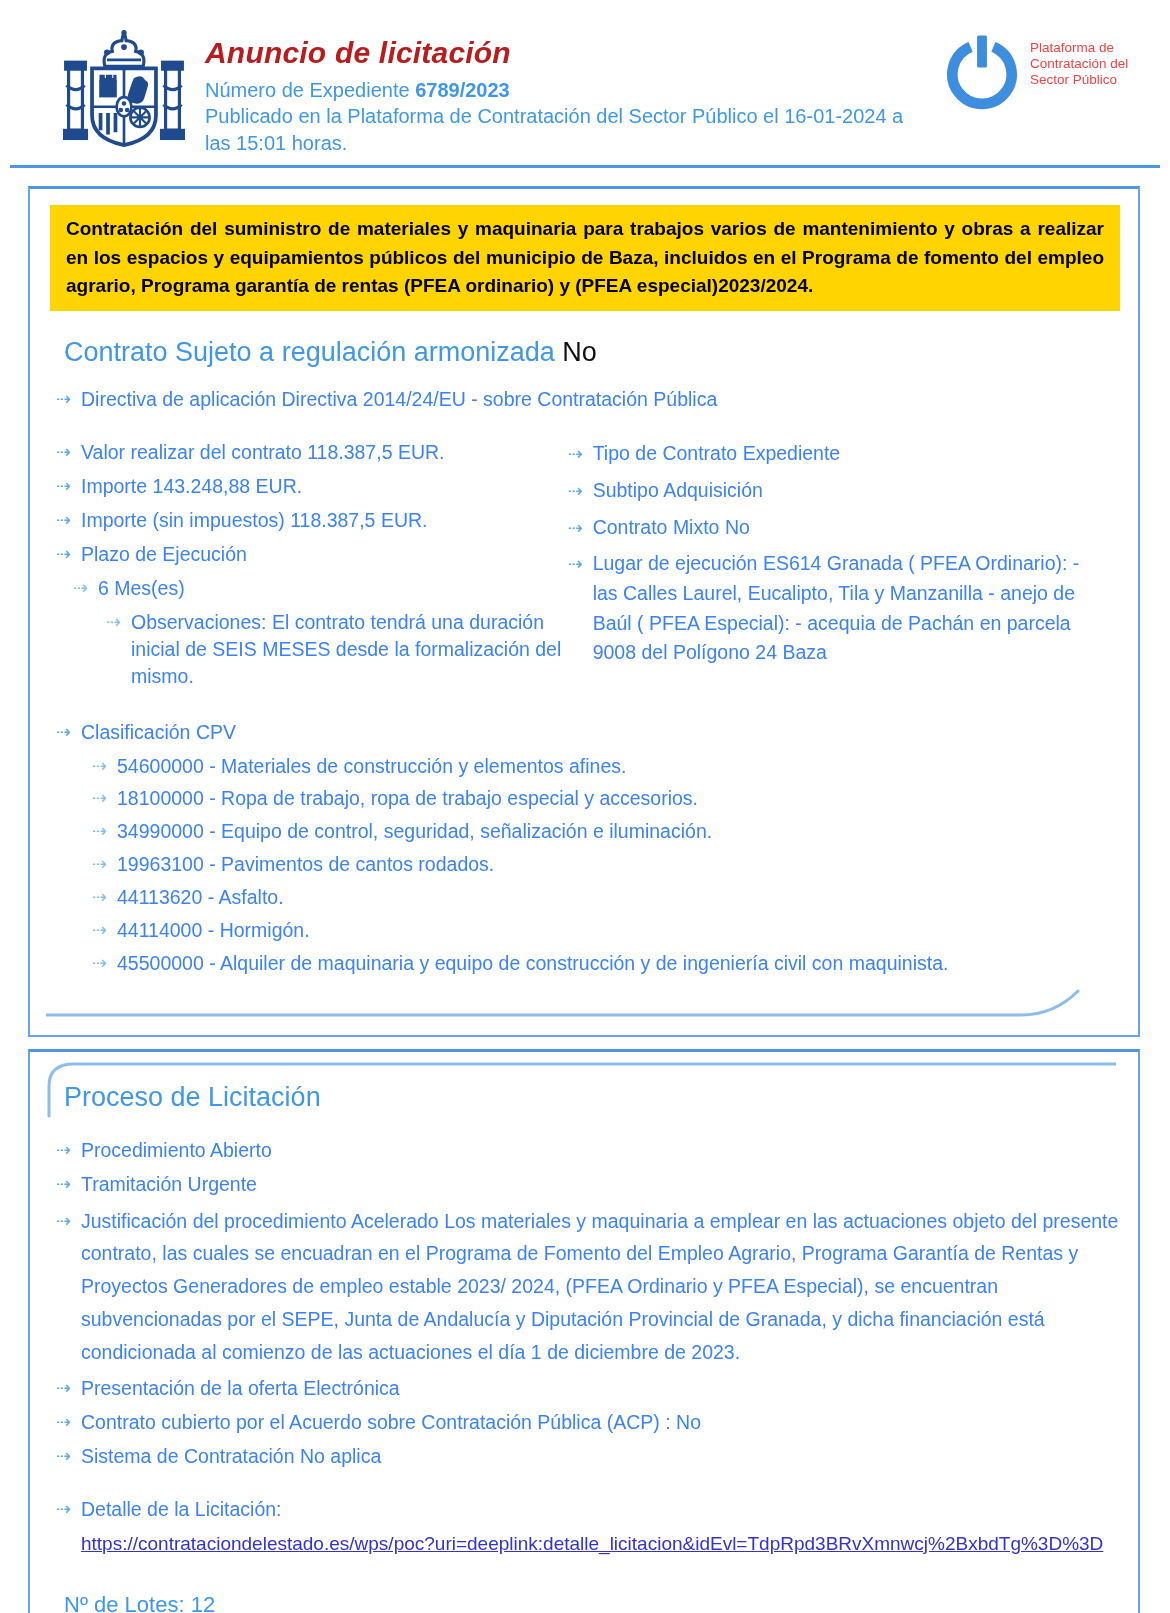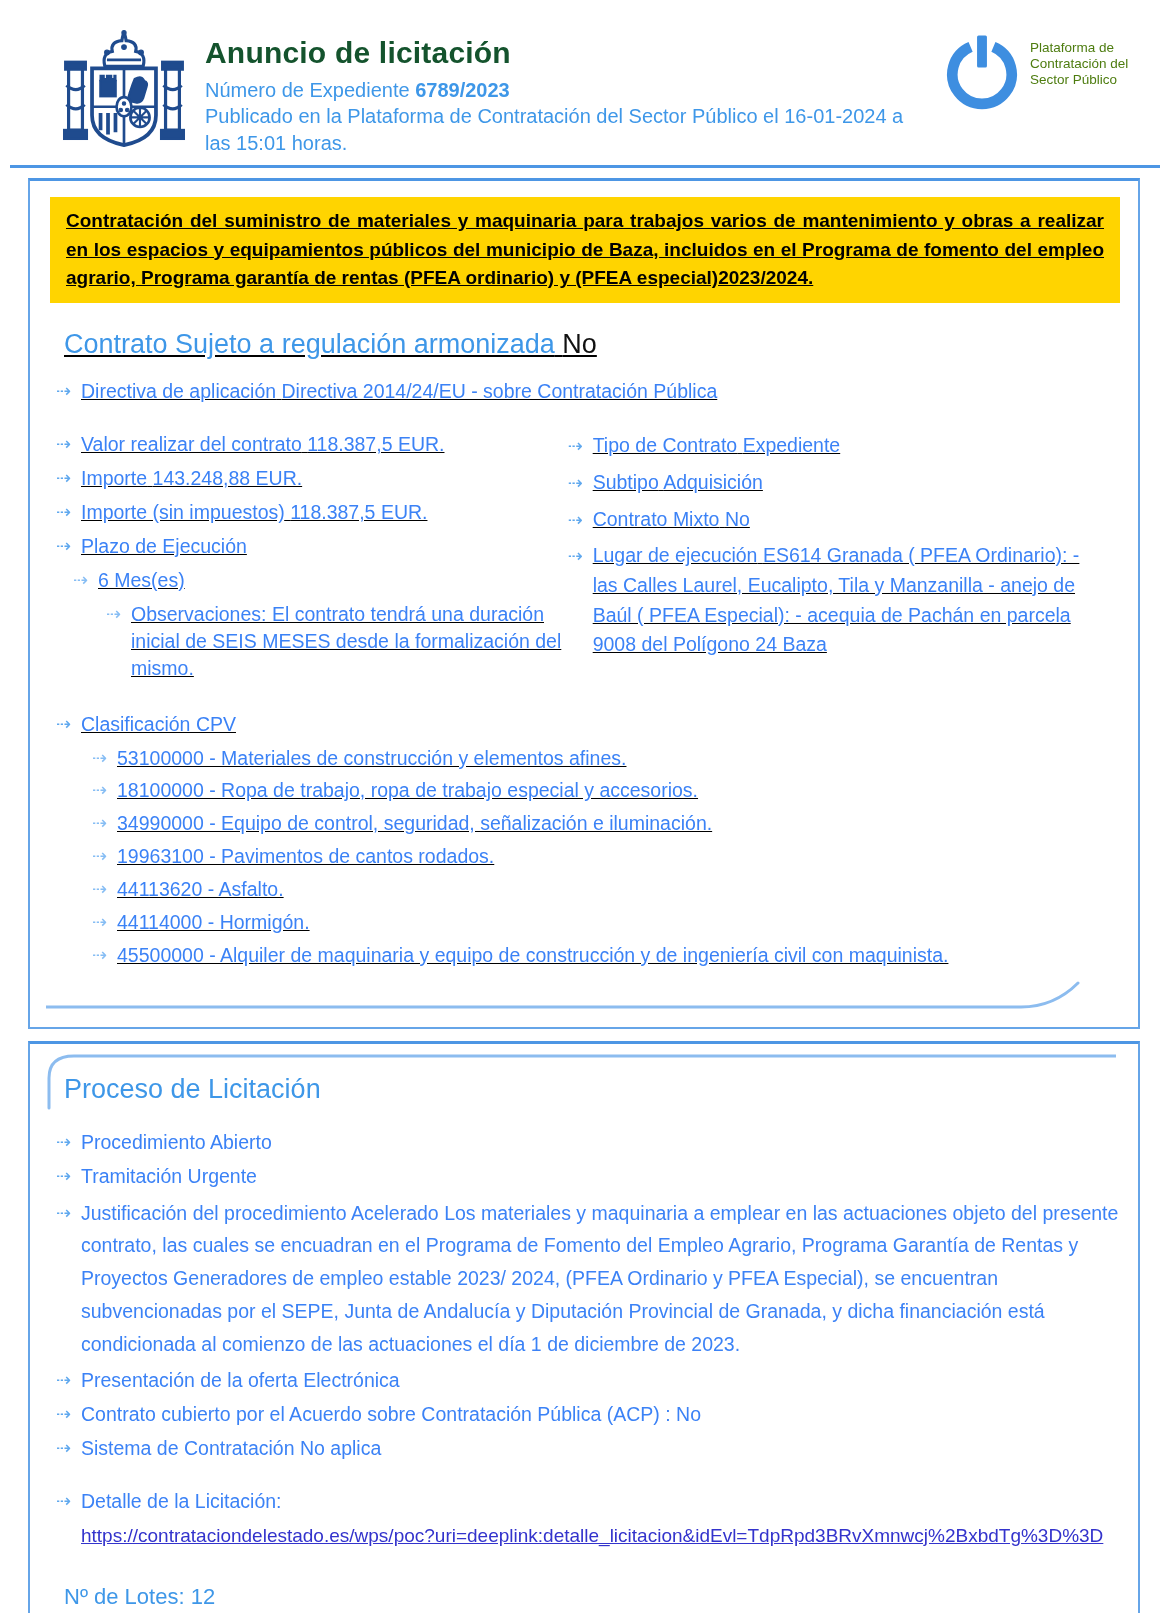--- a/index.html
+++ b/index.html
@@ -3,30 +3,30 @@
 <meta charset="utf-8">
 <style>
   html,body{margin:0;padding:0;background:#ffffff;width:1170px;height:1613px;overflow:hidden;
     font-family:"Liberation Sans","DejaVu Sans",sans-serif;color:#000;}
   .page{position:relative;width:1170px;height:1613px;}
 
   
   .header{position:relative;height:170px;}
   .emblem{position:absolute;left:60px;top:30px;width:128px;height:130px;}
   .titleblock{position:absolute;left:205px;top:36px;width:700px;}
-  .doc-title{font-size:30px;font-weight:bold;color:#14532d;margin:0 0 7px 0;letter-spacing:.2px;}
+  .doc-title{font-size:30px;font-weight:bold;color:#b91c1c;margin:0 0 7px 0;letter-spacing:.2px;font-style:italic;}
   .doc-sub{font-size:20px;color:#3E97E8;line-height:1.32;}
   .doc-sub b{font-weight:bold;}
   .logo{position:absolute;right:22px;top:34px;display:flex;gap:10px;align-items:flex-start;}
-  .logo-text{width:118px;font-size:13.5px;line-height:1.18;color:#4d7c0f;padding-top:6px;}
+  .logo-text{width:118px;font-size:13.5px;line-height:1.18;color:#ef4444;padding-top:6px;}
   .hr-sep{position:absolute;left:10px;right:10px;top:165px;border-top:3px solid #4D96E4;}
 
   
   .box{border:2px solid #66A5E8;border-top:3px solid #4D96E4;margin:0 30px 0 28px;position:relative;background:#fff;}
-  .box1{margin-top:8px;padding:14px 16px 52px 18px;text-decoration:underline;}
+  .box1{margin-top:16px;padding:14px 16px 52px 18px;}
   .box2{margin-top:12px;padding:14px 18px 20px 18px;min-height:740px;border-bottom:none;}
   .deco{position:absolute;pointer-events:none;}
   .deco-bottom{left:16px;right:20px;bottom:12px;height:38px;}
   .deco-tab{left:16px;right:18px;top:8px;height:58px;}
 
   
   .banner{background:#FFD400;padding:10px 16px;margin:2px 2px 0 2px;
     font-size:19px;font-weight:bold;line-height:1.5;text-align:justify;color:#000;}
 
   
@@ -197,21 +197,21 @@
       </div>
 
       <div class="cpv">
         <div class="item">
           <span class="arw">⇢</span>
           <span class="lbl">Clasificación CPV</span>
         </div>
         <div class="cpv-list">
           <div class="item">
             <span class="arw light">⇢</span>
-            <span class="val">53100000 - Materiales de construcción y elementos afines.</span>
+            <span class="val">54600000 - Materiales de construcción y elementos afines.</span>
           </div>
           <div class="item">
             <span class="arw light">⇢</span>
             <span class="val">18100000 - Ropa de trabajo, ropa de trabajo especial y accesorios.</span>
           </div>
           <div class="item">
             <span class="arw light">⇢</span>
             <span class="val">34990000 - Equipo de control, seguridad, señalización e iluminación.</span>
           </div>
           <div class="item">

